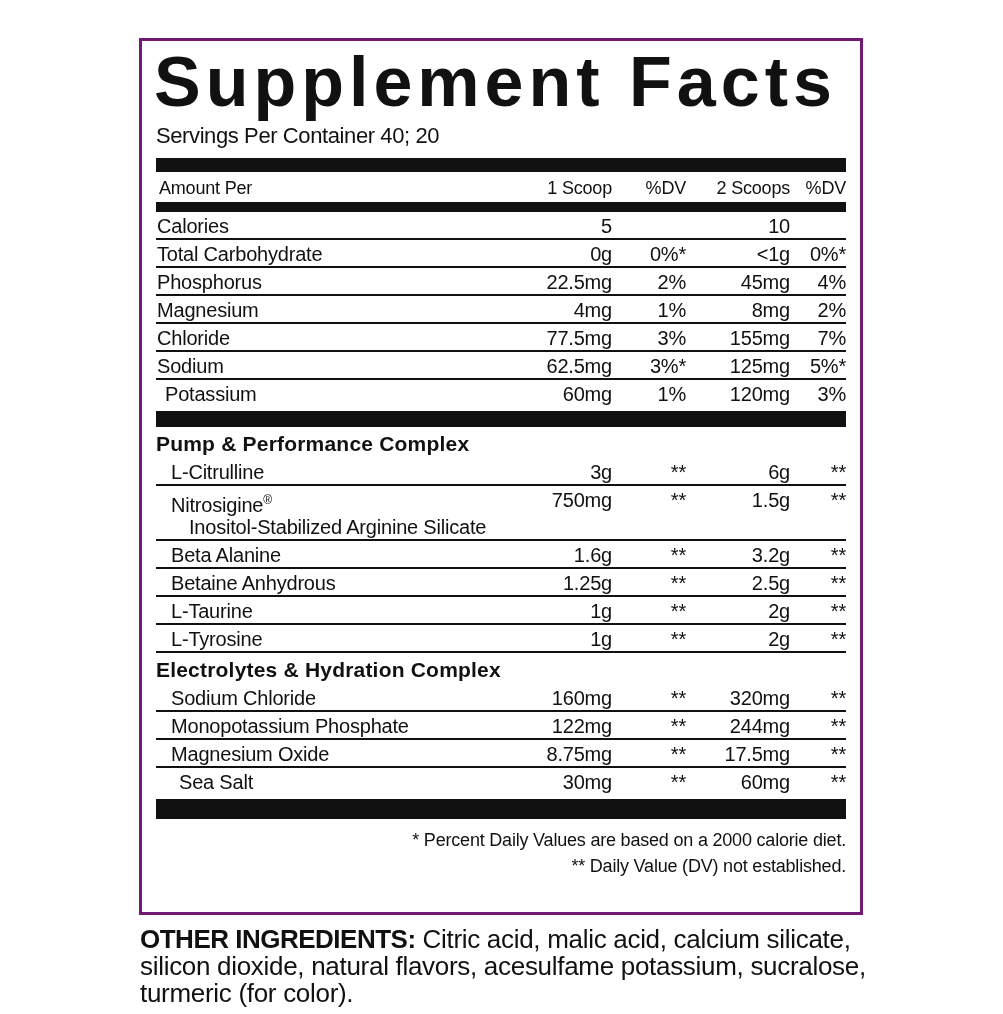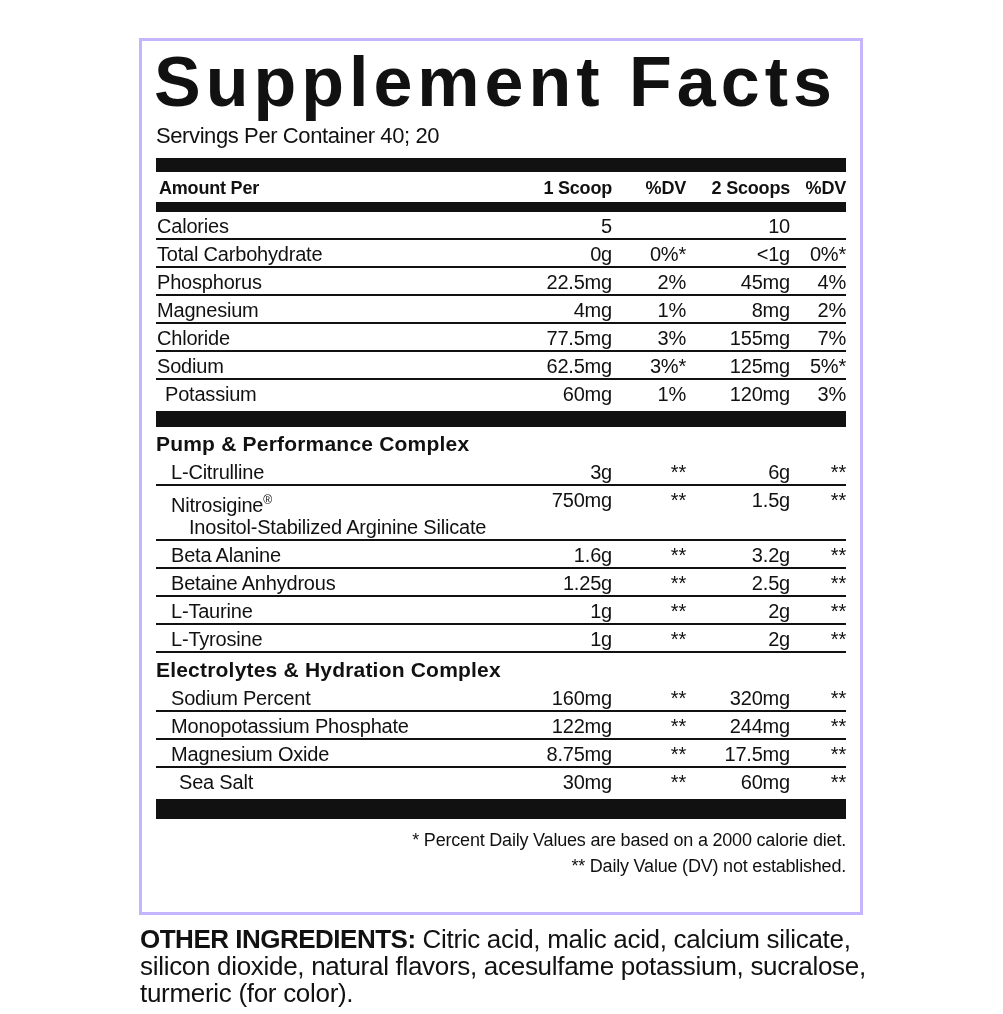--- a/index.html
+++ b/index.html
@@ -4,38 +4,38 @@
 <style>
   * { margin:0; padding:0; box-sizing:border-box; }
   html,body { background:#ffffff; }
   body {
     width:1003px; height:1014px; position:relative;
     font-family:"Liberation Sans", sans-serif; color:#111111;
     letter-spacing:-0.2px;
   }
   .panel {
     position:absolute; left:139px; top:38px; width:724px; height:877px;
-    border:3px solid #c4b5fd; background:#ffffff;
+    border:3px solid #701a75; background:#ffffff;
     padding:8px 14px 10px 14px; overflow:hidden;
   }
   .sf-title {
     font-size:70px; font-weight:900; line-height:62px;
     letter-spacing:5px; white-space:nowrap; margin:2px 0 10px -2px;
   }
   .serving-line { font-size:22px; line-height:26px; letter-spacing:-0.4px; }
   .bar { background:#111111; width:100%; }
   .bar-1 { height:14px; margin-top:9px; }
   .bar-2 { height:10px; }
   .bar-3 { height:16px; margin-top:5px; }
   .bar-4 { height:20px; margin-top:5px; }
   .grid-row {
     display:grid; grid-template-columns:1fr 90px 74px 104px 56px;
     align-items:start;
   }
-  .head-row { font-weight:bold; font-size:18px; padding:6px 0 4px 2px; line-height:20px; }
+  .head-row { font-weight:normal; font-size:18px; padding:6px 0 4px 2px; line-height:20px; }
   .nut-row {
     font-size:20px; line-height:22px; padding:3px 0 1px 0;
     border-bottom:2px solid #111111;
   }
   .nut-row.no-border { border-bottom:none;margin-left:8px; }
   .cell-num { text-align:right; white-space:nowrap; }
   .name-cell { padding-left:1px; }
   .indent .name-cell { padding-left:15px; }
   .subname { display:block; padding-left:18px; }
   .sup-reg { font-size:12px; vertical-align:super; letter-spacing:0; }
@@ -162,21 +162,21 @@
     <div class="name-cell">L-Tyrosine</div>
     <div class="cell-num">1g</div>
     <div class="cell-num">**</div>
     <div class="cell-num">2g</div>
     <div class="cell-num">**</div>
   </div>
 
   <div class="complex-heading">Electrolytes &amp; Hydration Complex</div>
 
   <div class="grid-row nut-row indent">
-    <div class="name-cell">Sodium Percent</div>
+    <div class="name-cell">Sodium Chloride</div>
     <div class="cell-num">160mg</div>
     <div class="cell-num">**</div>
     <div class="cell-num">320mg</div>
     <div class="cell-num">**</div>
   </div>
   <div class="grid-row nut-row indent">
     <div class="name-cell">Monopotassium Phosphate</div>
     <div class="cell-num">122mg</div>
     <div class="cell-num">**</div>
     <div class="cell-num">244mg</div>

